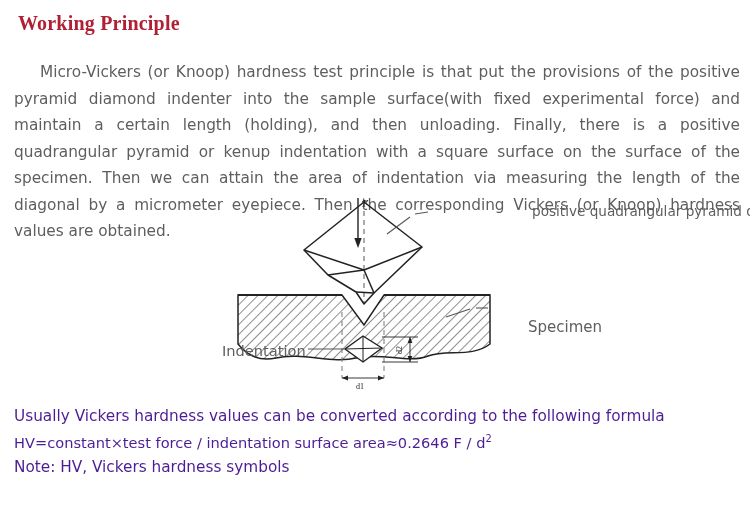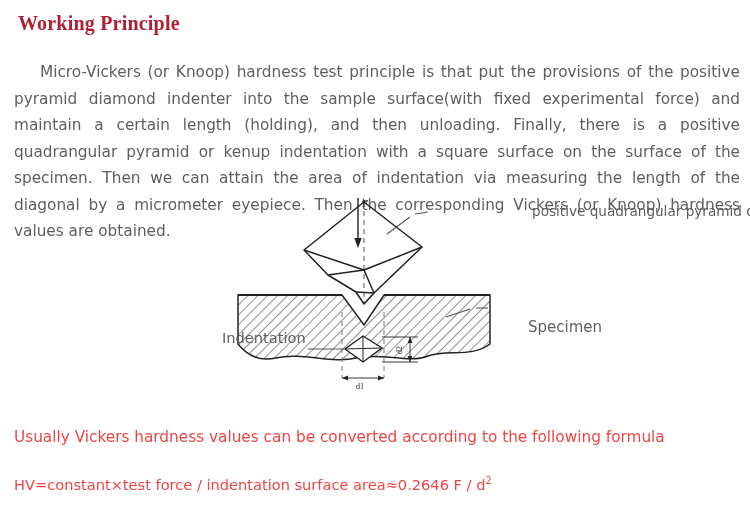--- a/index.html
+++ b/index.html
@@ -65,23 +65,22 @@
   
   .tail {
     position: absolute;
     left: 14px;
     top: 404px;
     width: 730px;
   }
   .tail .line {
     font-size: 15.3px;
     line-height: 25.5px;
-    color: #ef4444;
+    color: #4c1d95;
     white-space: nowrap;
-    margin-top: 21px;
   }
   .tail .line.formula {
     font-size: 14.6px;
   }
   .tail .line sup {
     font-size: 0.68em;
     vertical-align: super;
     line-height: 0;
   }
   .nowrapgap { display: inline-block; width: 14px; }
@@ -177,26 +176,27 @@
       <line x1="214" y1="125" x2="238" y2="117" stroke="#555" stroke-width="1.1"></line>
       <line x1="244" y1="116" x2="256" y2="116" stroke="#555" stroke-width="1.1"></line>
 
       <line x1="76" y1="157" x2="112" y2="157" stroke="#555" stroke-width="1.1"></line>
     </svg>
 
     <div style="position:absolute; left:300px; top:11px; font-size:13.6px; color:#5e5e5e; white-space:nowrap;">positive quadrangular pyramid diamond indenter</div>
 
     <div style="position:absolute; left:296px; top:104px; font-size:15px; color:#5e5e5e; white-space:nowrap;margin-top:22px;">Specimen</div>
 
-    <div style="position:absolute; left:-10px; top:137px; font-size:14.6px; color:#5e5e5e; white-space:nowrap;">Indentation</div>
+    <div style="position:absolute; left:-10px; top:150px; font-size:14.6px; color:#5e5e5e; white-space:nowrap;">Indentation</div>
   </div>
 
   <div class="tail">
     <div class="line">Usually Vickers hardness values can be converted according to the following formula</div>
 
     <div class="line formula">
       <span>HV=constant×test force / indentation surface area≈0.2646 F / d</span><sup>2</sup>
     </div>
 
+    <div class="line">Note: HV, Vickers hardness symbols</div>
 
   </div>
 
 </div>
 
 </body></html>

